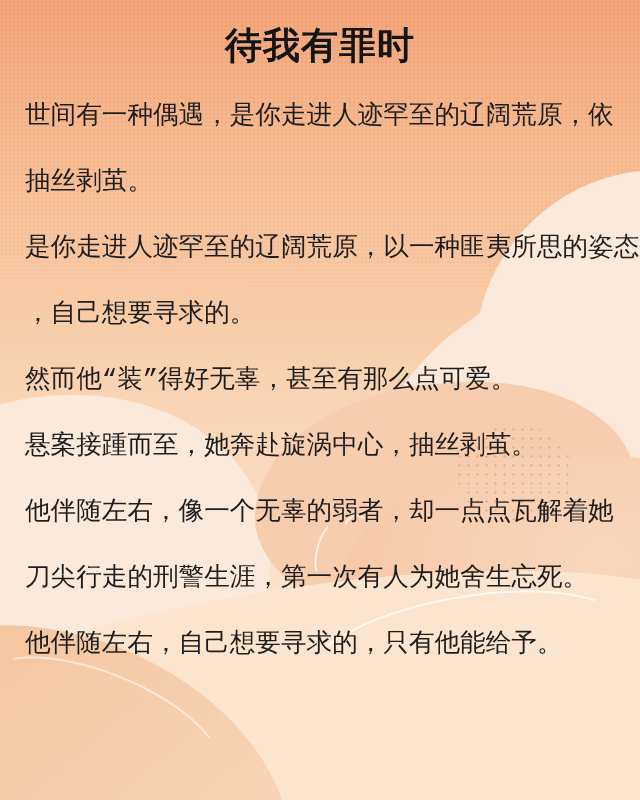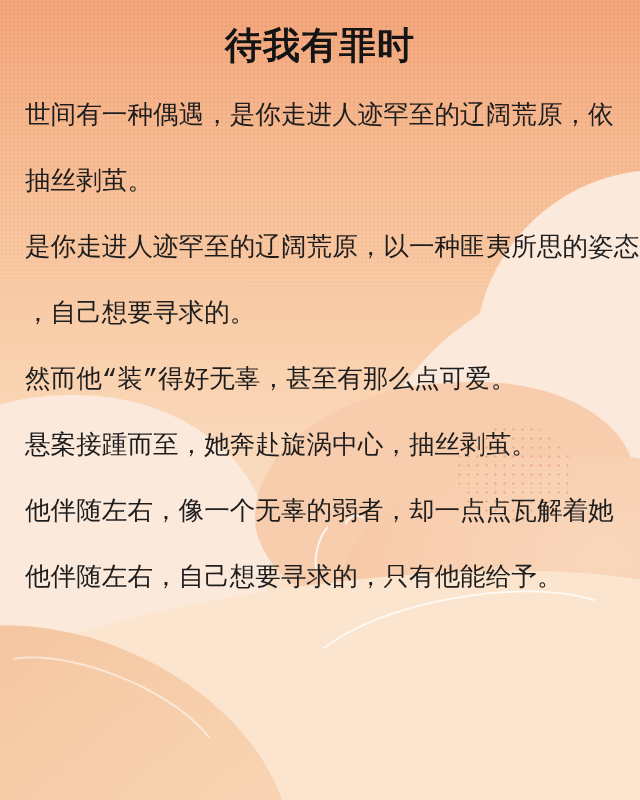--- a/index.html
+++ b/index.html
@@ -150,17 +150,18 @@
     <h1 class="title">待我有罪时</h1>
     <div class="body">
 
     <div class="line">世间有一种偶遇，是你走进人迹罕至的辽阔荒原，依</div>
         <div class="line">抽丝剥茧。</div>
         <div class="line">是你走进人迹罕至的辽阔荒原，以一种匪夷所思的姿态</div>
         <div class="line">，自己想要寻求的。</div>
         <div class="line">然而他“装”得好无辜，甚至有那么点可爱。</div>
         <div class="line">悬案接踵而至，她奔赴旋涡中心，抽丝剥茧。</div>
         <div class="line">他伴随左右，像一个无辜的弱者，却一点点瓦解着她</div>
+        <div class="line">刀尖行走的刑警生涯，第一次有人为她舍生忘死。</div>
         <div class="line">他伴随左右，自己想要寻求的，只有他能给予。</div>
       </div>
   </div>
 
 </div>
 
 </body></html>

